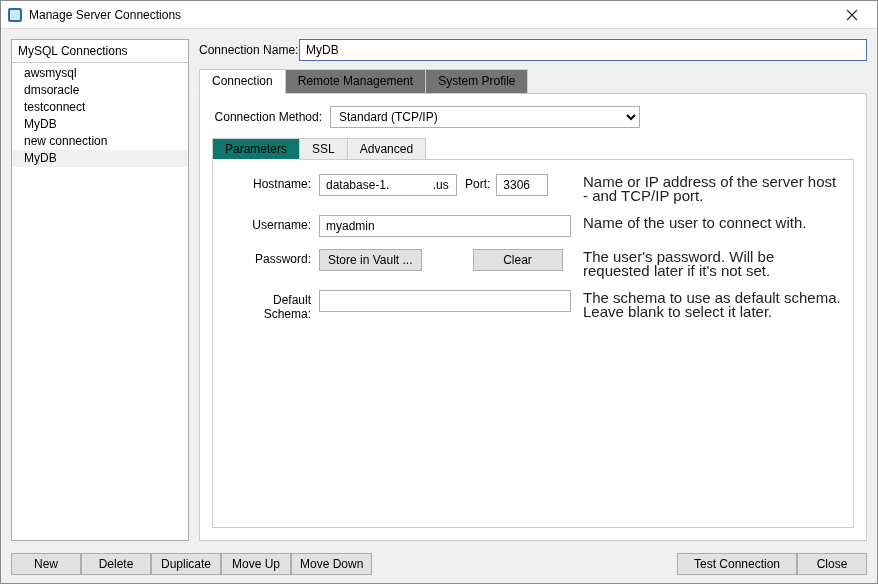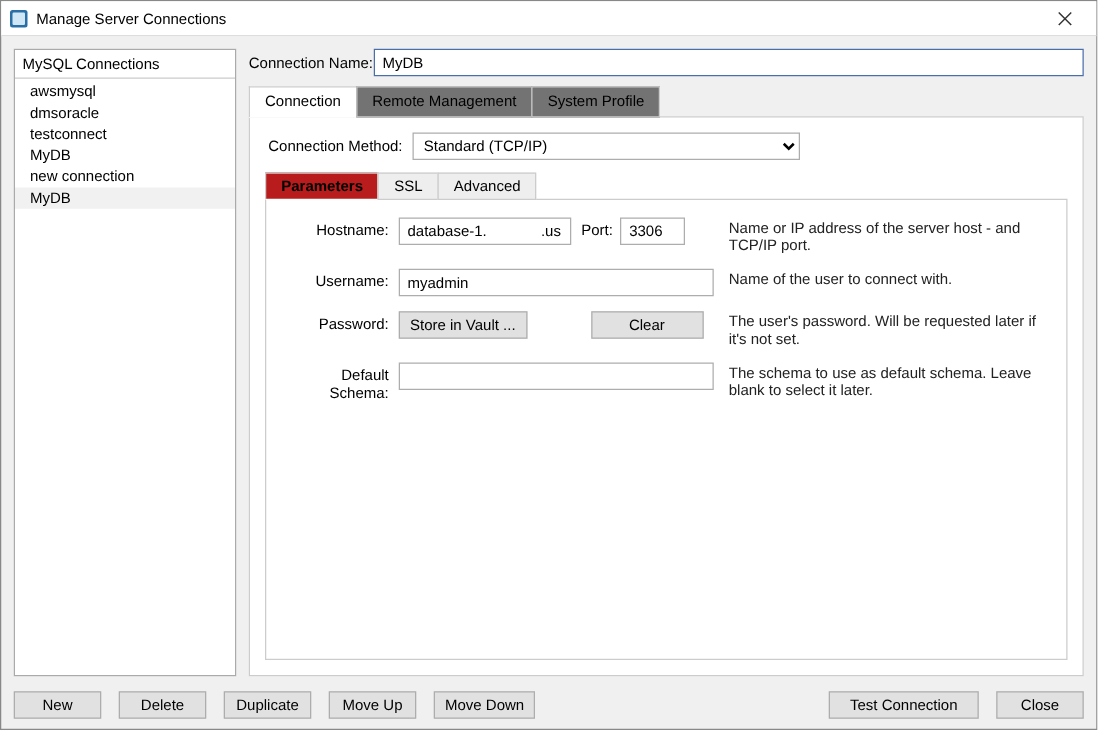--- a/index.html
+++ b/index.html
@@ -150,23 +150,22 @@
     position:relative;
   }
   .subtab {
     padding: 3px 12px;
     border:1px solid #ccc;
     background:#eee;
     margin-right:-1px;
     cursor:default;
   }
   .subtab.active {
-    background:#b91c1c;
+    background:#0f766e;
     border-bottom:1px solid #fff;
-    font-weight:bold;
   }
   .subpanel {
     flex:1;
     border:1px solid #ccc;
     padding: 14px 10px 10px 10px;
     background:#fff;
   }
   .form-row {
     display:flex;
     align-items:flex-start;
@@ -191,36 +190,35 @@
   }
   .hostname-input { width: 138px; }
   .port-lbl { padding-top:3px; margin-left:2px; }
   .port-input { width: 52px; }
   .username-input { width: 252px; }
   .schema-input { width: 252px; }
   .help {
     flex:1;
     padding-left: 12px;
     padding-top:1px;
-    font-size:12px;
+    font-size:15px;
     color:#222;
     line-height:14px;
   }
   .btn {
     height:22px;
     border:1px solid #adadad;
     background:#e1e1e1;
     font:inherit;
     padding: 0 8px;
     min-width: 90px;
     cursor:default;
   }
   .footer {
     display:flex;
-    gap: 14px;
     align-items:center;
     padding-top:4px;
   }
   .footer .spacer { flex:1; }
   .footer .btn { min-width: 80px; }
   .footer .btn.small { min-width:70px;}
   .footer .btn.wide { min-width:120px;}
 </style>
 </head>
 <body>

